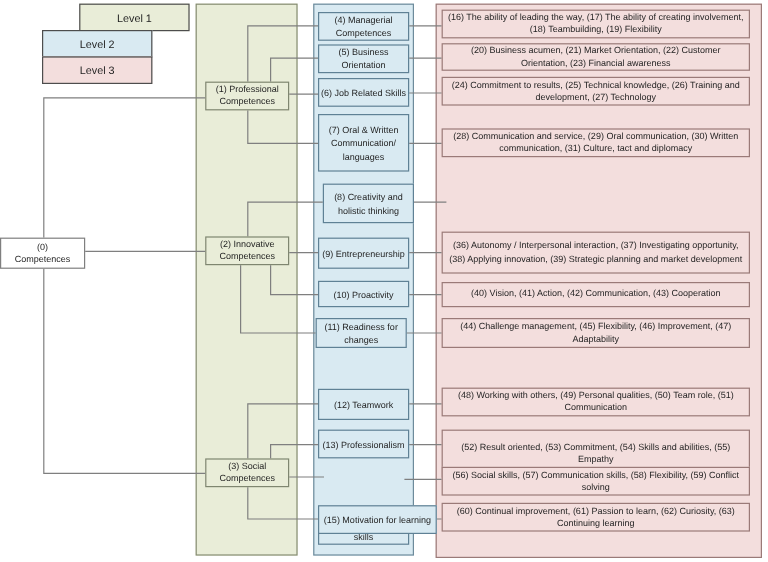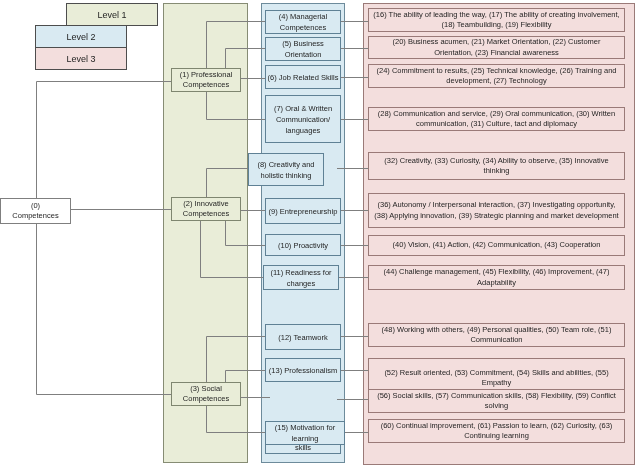--- a/index.html
+++ b/index.html
@@ -84,34 +84,33 @@
   <div class="node root" style="left:0px;top:198px;width:71px;height:26px;">(0) Competences</div>
 
   <div class="node lv1" style="left:171px;top:68px;width:70px;height:24px;">(1) Professional Competences</div>
   <div class="node lv1" style="left:171px;top:197px;width:70px;height:24px;">(2) Innovative Competences</div>
   <div class="node lv1" style="left:171px;top:382px;width:70px;height:24px;">(3) Social Competences</div>
 
   <div class="node lv2" style="left:265px;top:10px;width:76px;height:24px;">(4) Managerial Competences</div>
   <div class="node lv2" style="left:265px;top:37px;width:76px;height:24px;">(5) Business Orientation</div>
   <div class="node lv2" style="left:265px;top:65px;width:76px;height:24px;">(6) Job Related Skills</div>
   <div class="node lv2" style="left:265px;top:95px;width:76px;height:48px;">(7) Oral &amp; Written Communication/ languages</div>
-  <div class="node lv2" style="left:248px;top:153px;width:76px;height:33px;">(8) Creativity and holistic thinking</div>
+  <div class="node lv2" style="left:269px;top:153px;width:76px;height:33px;">(8) Creativity and holistic thinking</div>
   <div class="node lv2" style="left:265px;top:198px;width:76px;height:26px;">(9) Entrepreneurship</div>
   <div class="node lv2" style="left:265px;top:234px;width:76px;height:22px;">(10) Proactivity</div>
   <div class="node lv2" style="left:263px;top:265px;width:76px;height:25px;">(11) Readiness for changes</div>
   <div class="node lv2" style="left:265px;top:324px;width:76px;height:26px;">(12) Teamwork</div>
   <div class="node lv2" style="left:265px;top:358px;width:76px;height:24px;">(13) Professionalism</div>
   <div class="node lv2" style="left:265px;top:386px;width:76px;height:24px;margin-top:44px;">(14) Interpersonal skills</div>
-  <div class="node lv2" style="left:265px;top:421px;width:80px;height:24px;">(15) Motivation for learning</div>
+  <div class="node lv2" style="left:265px;top:421px;width:99px;height:24px;">(15) Motivation for learning</div>
 
   <div class="node lv3" style="left:368px;top:8px;width:257px;height:24px;">(16) The ability of leading the way, (17) The ability of creating involvement, (18) Teambuilding, (19) Flexibility</div>
   <div class="node lv3" style="left:368px;top:36px;width:257px;height:23px;">(20) Business acumen, (21) Market Orientation, (22) Customer Orientation, (23) Financial awareness</div>
   <div class="node lv3" style="left:368px;top:64px;width:257px;height:24px;">(24) Commitment to results, (25) Technical knowledge, (26) Training and development, (27) Technology</div>
   <div class="node lv3" style="left:368px;top:107px;width:257px;height:24px;">(28) Communication and service, (29) Oral communication, (30) Written communication, (31) Culture, tact and diplomacy</div>
-  <div class="node lv3" style="left:368px;top:152px;width:257px;height:28px;">(32) Creativity, (33) Curiosity, (34) Ability to observe, (35) Innovative thinking</div>
   <div class="node lv3" style="left:368px;top:193px;width:257px;height:35px;">(36) Autonomy / Interpersonal interaction, (37) Investigating opportunity, (38) Applying innovation, (39) Strategic planning and market development</div>
   <div class="node lv3" style="left:368px;top:235px;width:257px;height:21px;">(40) Vision, (41) Action, (42) Communication, (43) Cooperation</div>
   <div class="node lv3" style="left:368px;top:265px;width:257px;height:25px;">(44) Challenge management, (45) Flexibility, (46) Improvement, (47) Adaptability</div>
   <div class="node lv3" style="left:368px;top:323px;width:257px;height:24px;">(48) Working with others, (49) Personal qualities, (50) Team role, (51) Communication</div>
   <div class="node lv3" style="left:368px;top:358px;width:257px;height:40px;">(52) Result oriented, (53) Commitment, (54) Skills and abilities, (55) Empathy</div>
   <div class="node lv3" style="left:368px;top:389px;width:257px;height:24px;">(56) Social skills, (57) Communication skills, (58) Flexibility, (59) Conflict solving</div>
   <div class="node lv3" style="left:368px;top:419px;width:257px;height:24px;">(60) Continual improvement, (61) Passion to learn, (62) Curiosity, (63) Continuing learning</div>
 
 </div>
 

